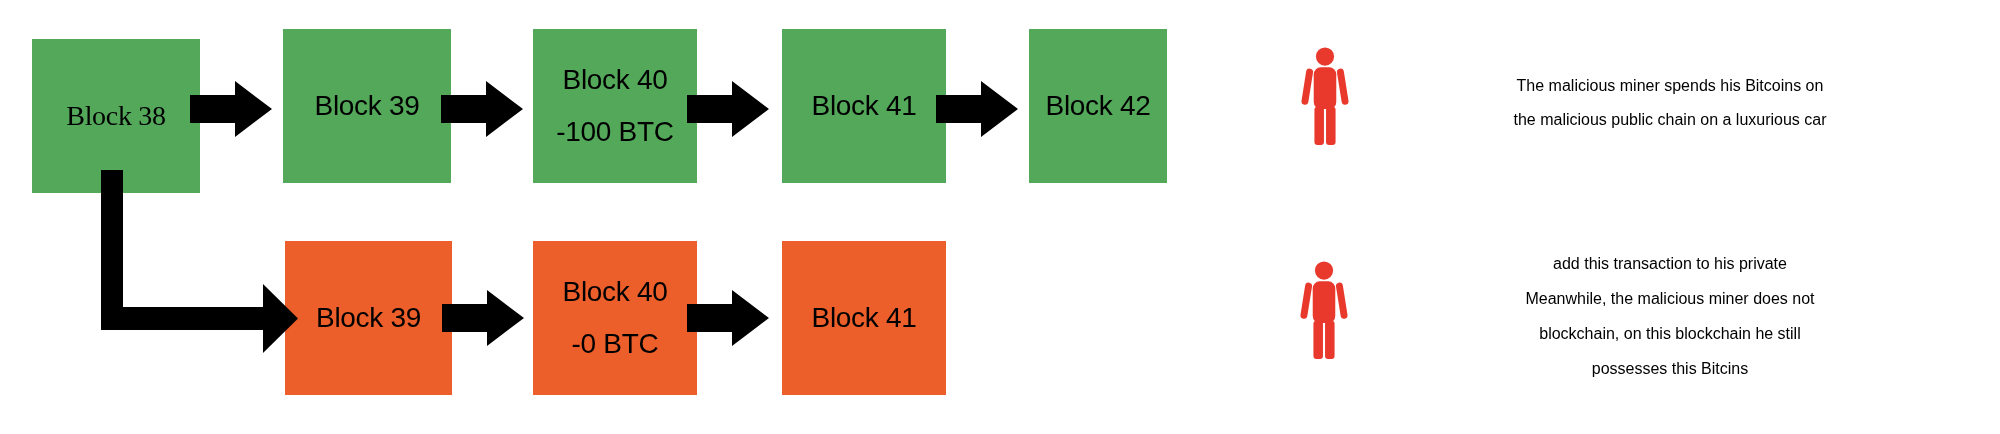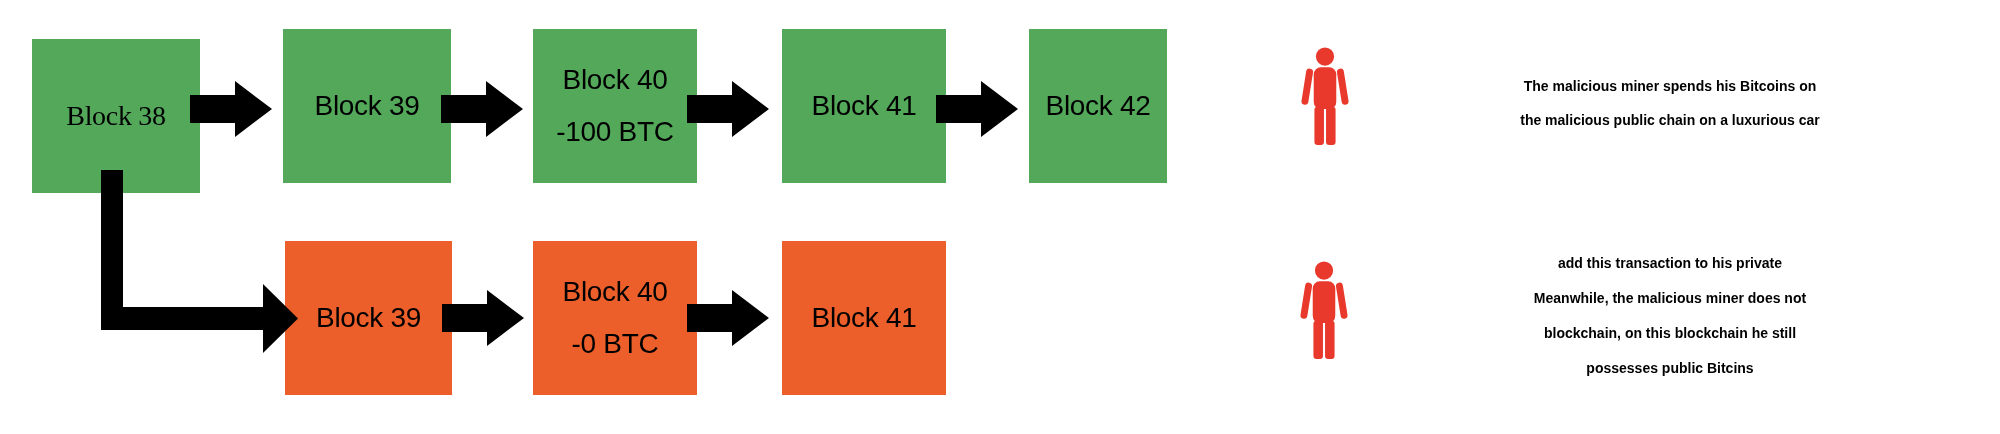--- a/index.html
+++ b/index.html
@@ -27,23 +27,22 @@
   .green  { background: var(--chain_green, #53A85A); }
   .orange { background: var(--chain_orange, #EC5E2A); }
   .arrow, .elbow { position: absolute; z-index: 2; }
   .arrow path, .elbow rect, .elbow polygon { fill: var(--arrow_black, #000); }
   .person { position: absolute; z-index: 1; }
   .person circle, .person rect { fill: var(--person_red, #E8392C); }
   .caption {
     position: absolute;
     width: 500px;
     text-align: center;
-    font-size: 14px;
+    font-size: 16px;
     color: var(--text_black, #000);
-    font-weight: bold;
   }
   .caption .line { white-space: nowrap; }
   .caption.top .line { line-height: 34px; }
   .caption.bottom .line { line-height: 35px; }
 </style>
 </head>
 <body>
 
 <div class="canvas">
 
@@ -119,16 +118,16 @@
   </svg>
 
   <div class="caption top" style="left:1420px; top:69px;">
     <div class="line">The malicious miner spends his Bitcoins on</div>
     <div class="line">the malicious public chain on a luxurious car</div>
   </div>
   <div class="caption bottom" style="left:1420px; top:246px;">
     <div class="line">add this transaction to his private</div>
     <div class="line">Meanwhile, the malicious miner does not</div>
     <div class="line">blockchain, on this blockchain he still</div>
-    <div class="line">possesses public Bitcins</div>
+    <div class="line">possesses this Bitcins</div>
   </div>
 
 </div>
 
 </body></html>

